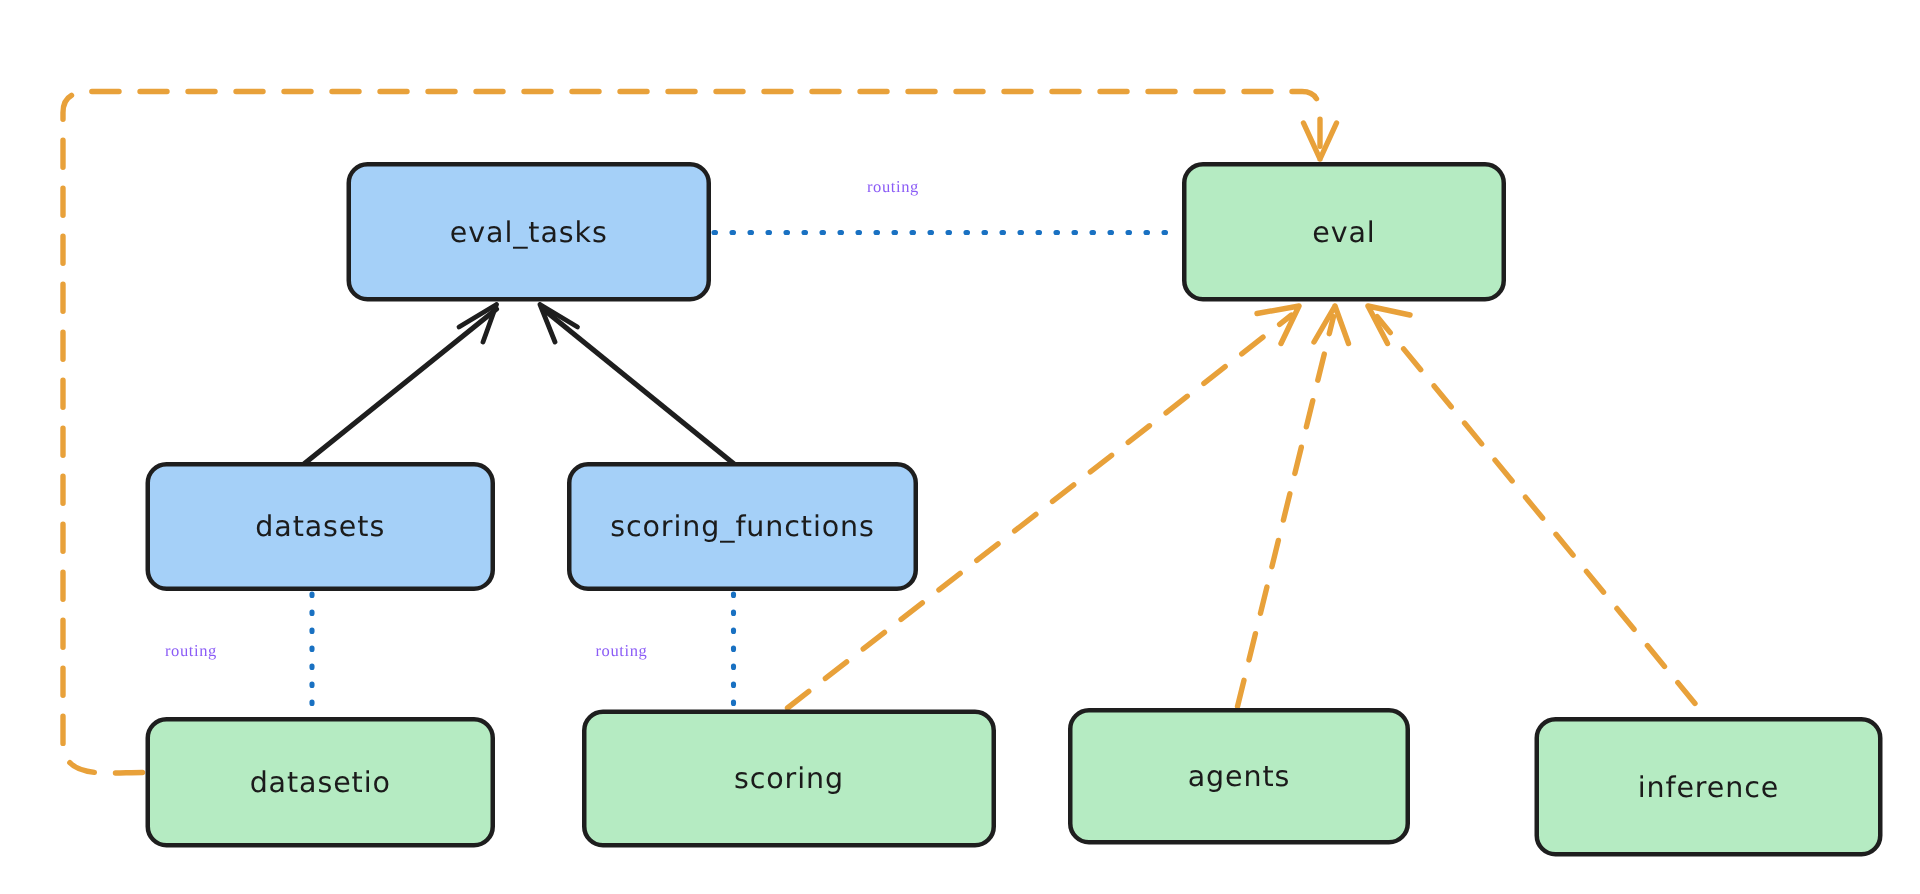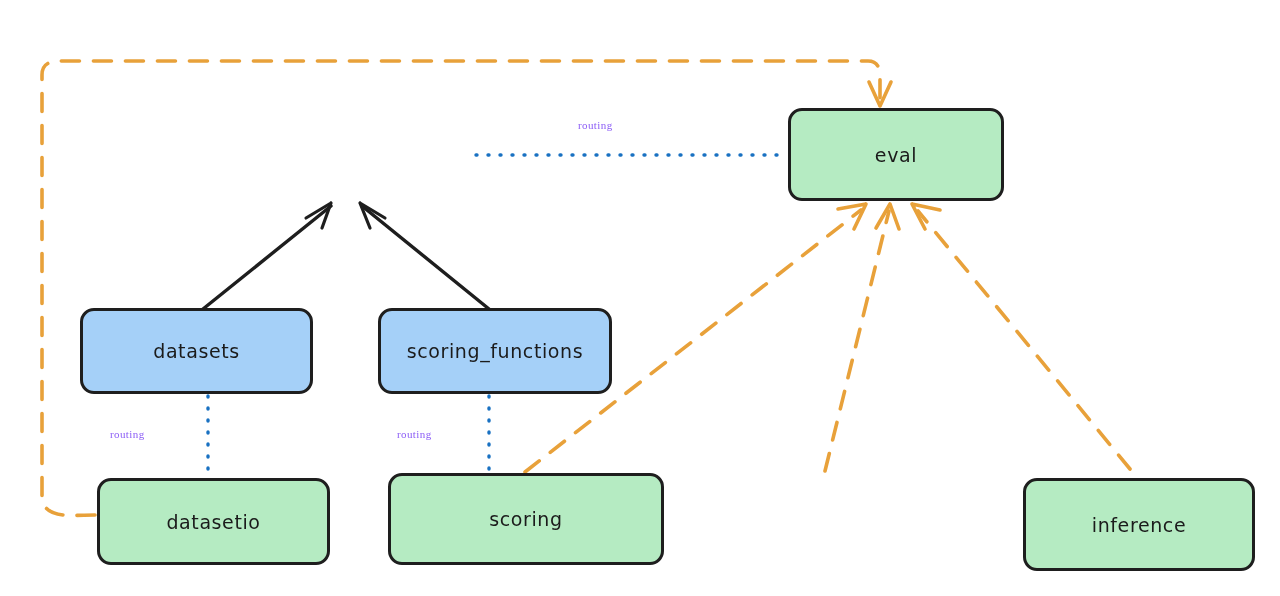--- a/index.html
+++ b/index.html
@@ -96,41 +96,47 @@
       <path d="M825,471 L889,211" stroke="#e8a13a" stroke-width="3.6" fill="none" stroke-linecap="round" stroke-dasharray="18 14"></path>
       <path d="M890,204 L876,228 M890,204 L899,229" stroke="#e8a13a" stroke-width="3.6" fill="none" stroke-linecap="round"></path>
     </g>
 
     <g>
       <path d="M1130,469 L918,211" stroke="#e8a13a" stroke-width="3.6" fill="none" stroke-linecap="round" stroke-dasharray="18 14"></path>
       <path d="M912,204 L940,210 M912,204 L925,229" stroke="#e8a13a" stroke-width="3.6" fill="none" stroke-linecap="round"></path>
     </g>
   </svg>
 
+  <div class="node blue" style="left:231px; top:108px; width:243px; height:93px;">
+    <span class="node-label">eval_tasks</span>
+  </div>
 
   <div class="node green" style="left:788px; top:108px; width:216px; height:93px;">
     <span class="node-label">eval</span>
   </div>
 
-  <div class="node blue" style="left:80px; top:308px; width:233px; height:86px;">
+  <div class="node blue" style="left:97px; top:308px; width:233px; height:86px;">
     <span class="node-label">datasets</span>
   </div>
 
   <div class="node blue" style="left:378px; top:308px; width:234px; height:86px;">
     <span class="node-label">scoring_functions</span>
   </div>
 
   <div class="node green" style="left:97px; top:478px; width:233px; height:87px;">
     <span class="node-label">datasetio</span>
   </div>
 
   <div class="node green" style="left:388px; top:473px; width:276px; height:92px;">
     <span class="node-label">scoring</span>
   </div>
 
+  <div class="node green" style="left:712px; top:472px; width:228px; height:91px;">
+    <span class="node-label">agents</span>
+  </div>
 
   <div class="node green" style="left:1023px; top:478px; width:232px; height:93px;">
     <span class="node-label">inference</span>
   </div>
 
   <div class="edge-label" style="left:578px; top:119px;">routing</div>
 
   <div class="edge-label" style="left:110px; top:428px;">routing</div>
 
   <div class="edge-label" style="left:397px; top:428px;">routing</div>

